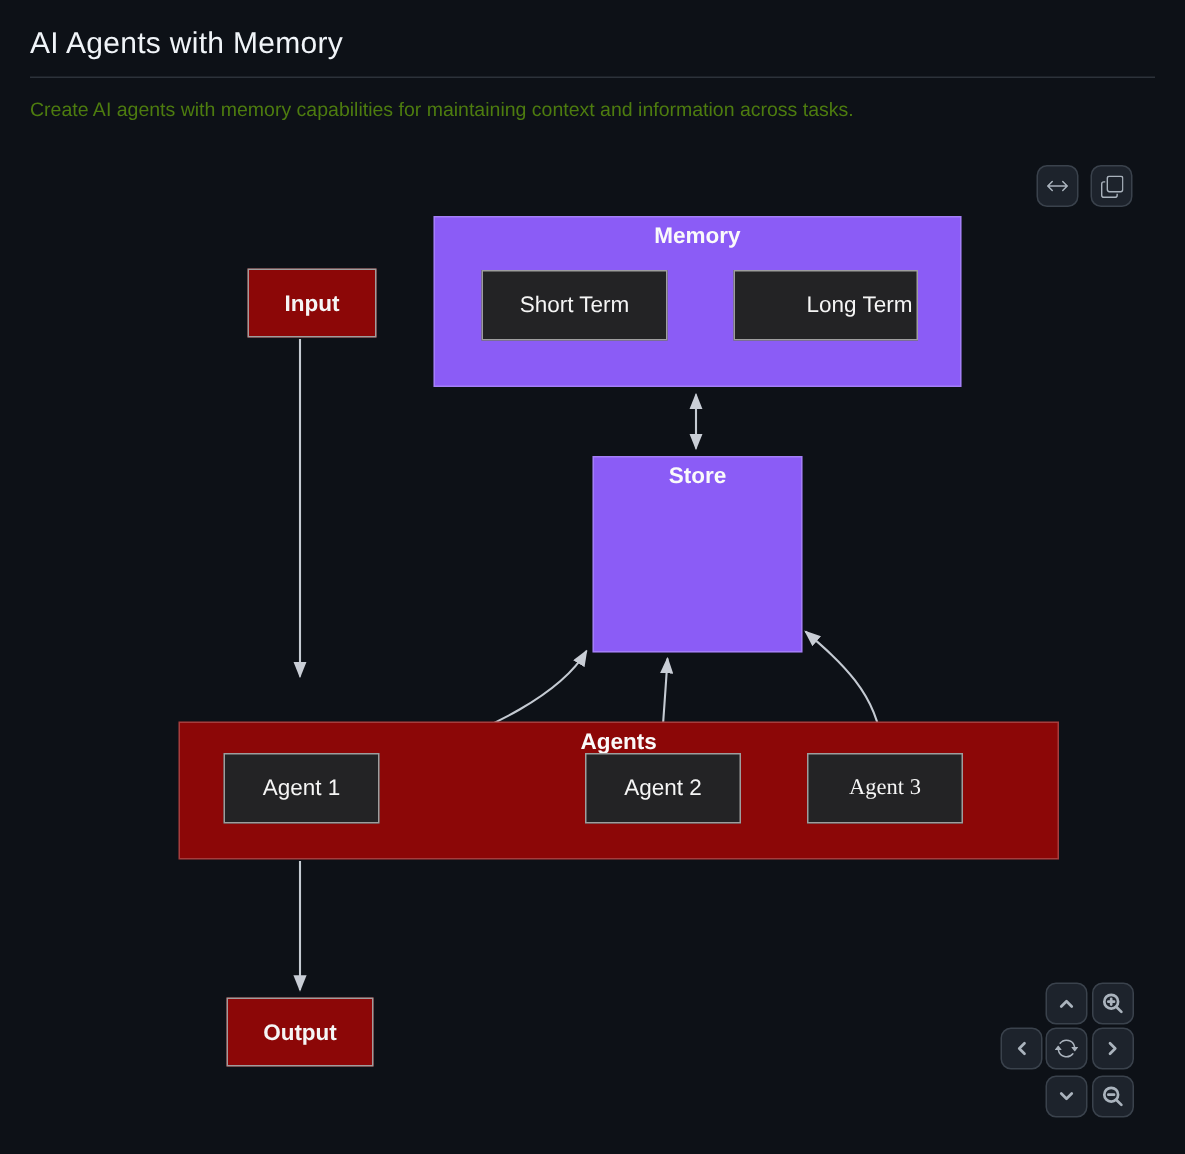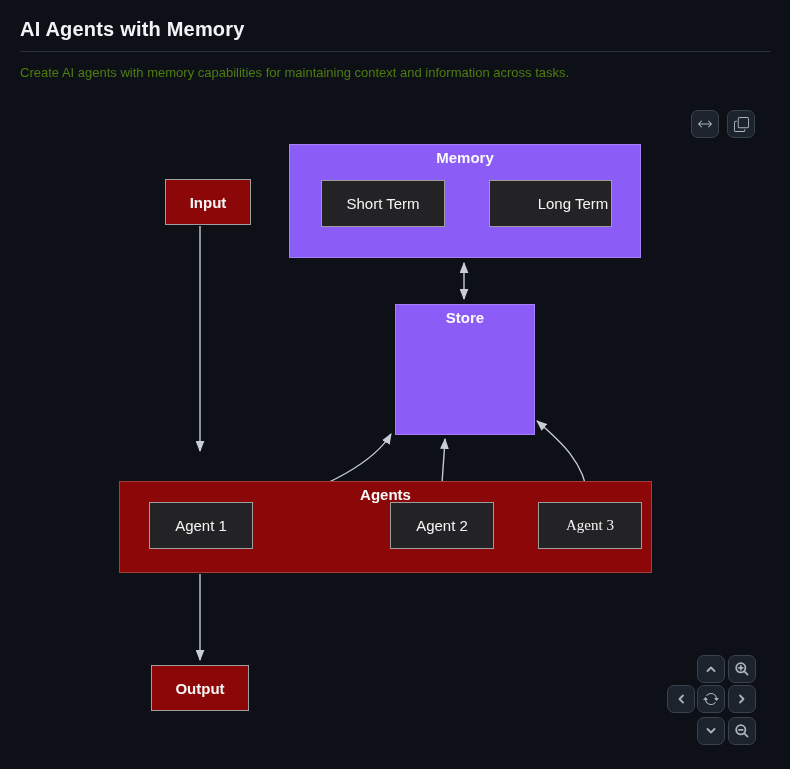--- a/index.html
+++ b/index.html
@@ -1,41 +1,41 @@
 <!DOCTYPE html>
 <html><head>
 <meta charset="utf-8">
 <style>
   html,body{margin:0;padding:0;width:790px;height:769px;overflow:hidden;}
   body{background:#0d1117;font-family:"Liberation Sans",sans-serif;color:#eef2f6;position:relative;}
 
   
   .header{position:absolute;top:0;left:0;width:790px;}
-  .page-title{margin:18px 20px 0 20px;font-size:20px;font-weight:700;color:#f0f4f8;letter-spacing:.2px;}
+  .page-title{margin:18px 20px 0 20px;font-size:20px;font-weight:400;color:#f0f4f8;letter-spacing:.2px;}
   .divider{height:1px;background:#2c323a;margin:10px 20px 0 20px;}
   .subtitle{margin:13px 20px 0 20px;font-size:13px;color:#4d7c0f;}
 
   
   .stage{position:absolute;left:0;top:89px;width:790px;height:680px;}
   .edges-svg{position:absolute;left:0;top:0;width:790px;height:680px;pointer-events:none;}
   svg text{font-family:"Liberation Sans",sans-serif;}
 
   
   .cluster{position:absolute;border:1px solid rgba(255,255,255,.22);box-sizing:border-box;}
   .cluster-label{position:absolute;top:4px;left:0;width:100%;text-align:center;font-size:15px;font-weight:600;color:#fafafa;}
   .node{position:absolute;box-sizing:border-box;background:#232325;border:1.5px solid #9e9e9e;
         display:flex;align-items:center;justify-content:center;font-size:15px;color:#f5f5f5;}
   .node.red{background:#8c0707;font-weight:600;}
 
   #memory{left:289px;top:55px;width:352px;height:114px;background:#8b5cf6;}
   #short-term{left:31px;top:35px;width:124px;height:47px;}
   #long-term{left:199px;top:35px;width:123px;height:47px;padding-left:45px;}
   #input{left:165px;top:90px;width:86px;height:46px;}
   #store{left:395px;top:215px;width:140px;height:131px;background:#8b5cf6;}
-  #agents{left:119px;top:392px;width:533px;height:92px;background:#8c0707;}
+  #agents{left:119px;top:392px;width:587px;height:92px;background:#8c0707;}
   #agent-1{left:29px;top:20px;width:104px;height:47px;}
   #agent-2{left:270px;top:20px;width:104px;height:47px;}
   #agent-3{left:418px;top:20px;width:104px;height:47px;font-family:Liberation Serif, serif;}
   #output{left:151px;top:576px;width:98px;height:46px;}
 
   
   .icon-btn{position:absolute;width:28px;height:28px;box-sizing:border-box;border-radius:7px;
             background:#1d232c;border:1px solid #3a424c;display:flex;align-items:center;justify-content:center;
             cursor:pointer;padding:0;}
   .icon-btn svg{display:block;}

